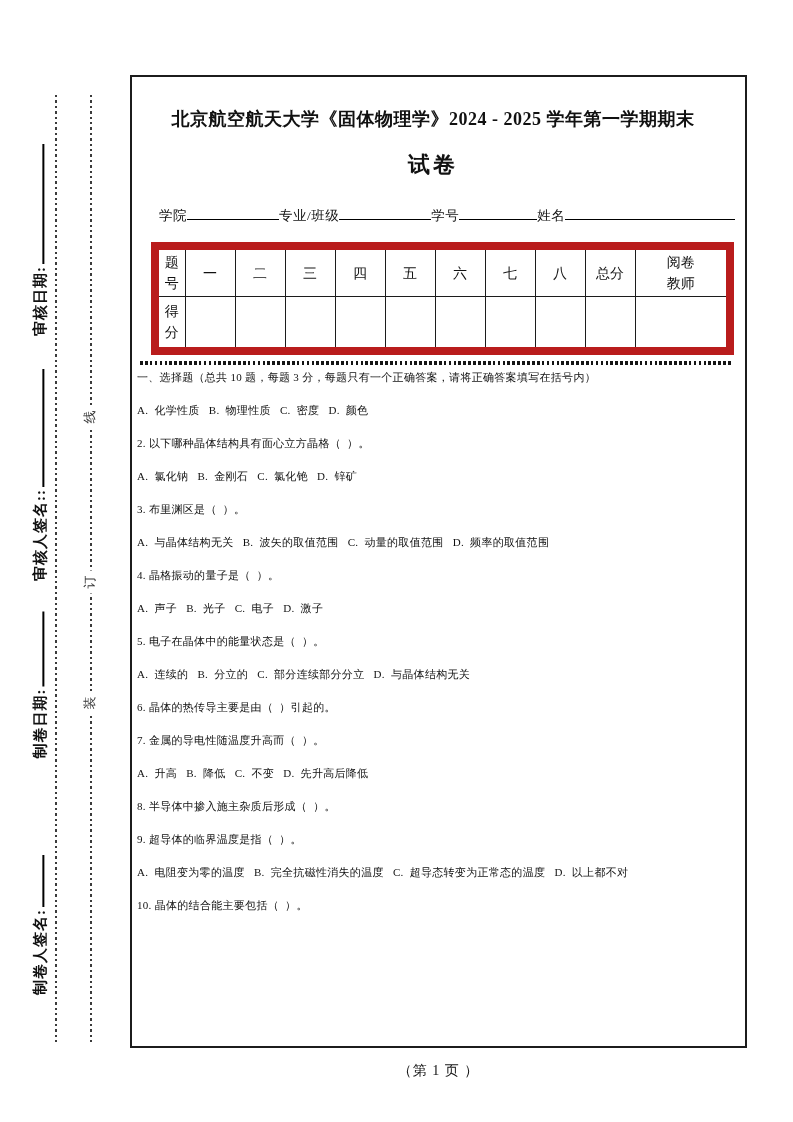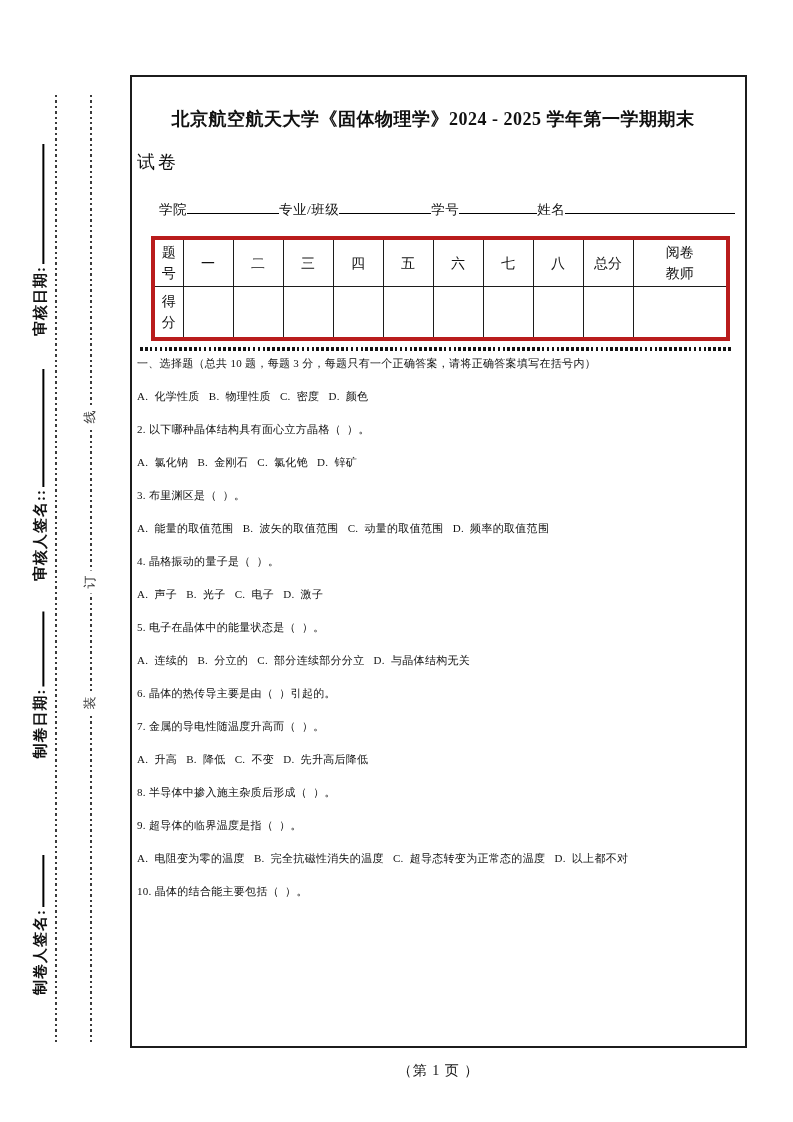--- a/index.html
+++ b/index.html
@@ -28,27 +28,27 @@
     padding:0 5px;z-index:2;white-space:nowrap;
     transform:translate(-50%,-50%) rotate(-90deg);
   }
   
   .examBox{
     position:absolute;left:130px;top:75px;width:617px;height:973px;
     box-sizing:border-box;border:2px solid #1c1c1c;
     padding:10px 16px 0 5px;
   }
   .title1{text-align:center;font-size:18px;letter-spacing:0.5px;line-height:28px;margin-top:18px;font-weight:bold;}
-  .title2{text-align:left;font-size:18px;letter-spacing:3px;margin-top:17px;font-weight:normal;}
+  .title2{text-align:center;font-size:22px;letter-spacing:3px;margin-top:17px;font-weight:bold;}
   .fields{margin:24px 0 0 22px;font-size:13.5px;white-space:nowrap;}
   .fields .flabel{letter-spacing:0.5px;text-align:center;}
   .fline{display:inline-block;height:15px;border-bottom:1.5px solid #000;vertical-align:baseline;}
   table.score{
     border-collapse:collapse;table-layout:fixed;width:575px;
-    margin:17px 0 0 14px;border:4px solid #b91c1c;
+    margin:17px 0 0 14px;border:8px solid #b91c1c;
   }
   table.score td{
     border:1.5px solid #1c1c1c;text-align:center;vertical-align:middle;
     font-size:14px;line-height:21px;padding:1px 0;
   }
   table.score tr.hdr td{height:44px;}
   table.score tr.scorerow td{height:48px;}
   .wrap2{display:inline-block;width:2.3em;line-height:21px;}
   .dotsep{
     height:4px;width:592px;margin:6px 0 0 3px;
@@ -130,21 +130,21 @@
       </table>
 
     <div class="dotsep"></div>
 
     <div class="content">
       <p>一、选择题（总共 10 题，每题 3 分，每题只有一个正确答案，请将正确答案填写在括号内）</p>
       <p>A.  化学性质   B.  物理性质   C.  密度   D.  颜色</p>
       <p><span>2. </span><span>以下哪种晶体结构具有面心立方晶格（  ）。</span></p>
       <p>A.  氯化钠   B.  金刚石   C.  氯化铯   D.  锌矿</p>
       <p><span>3. </span><span>布里渊区是（  ）。</span></p>
-      <p>A.  能量的取值范围   B.  波矢的取值范围   C.  动量的取值范围   D.  频率的取值范围</p>
+      <p>A.  与晶体结构无关   B.  波矢的取值范围   C.  动量的取值范围   D.  频率的取值范围</p>
       <p><span>4. </span><span>晶格振动的量子是（  ）。</span></p>
       <p>A.  声子   B.  光子   C.  电子   D.  激子</p>
       <p><span>5. </span><span>电子在晶体中的能量状态是（  ）。</span></p>
       <p>A.  连续的   B.  分立的   C.  部分连续部分分立   D.  与晶体结构无关</p>
       <p><span>6. </span><span>晶体的热传导主要是由（  ）引起的。</span></p>
       <p><span>7. </span><span>金属的导电性随温度升高而（  ）。</span></p>
       <p>A.  升高   B.  降低   C.  不变   D.  先升高后降低</p>
       <p><span>8. </span><span>半导体中掺入施主杂质后形成（  ）。</span></p>
       <p><span>9. </span><span>超导体的临界温度是指（  ）。</span></p>
       <p>A.  电阻变为零的温度   B.  完全抗磁性消失的温度   C.  超导态转变为正常态的温度   D.  以上都不对</p>

